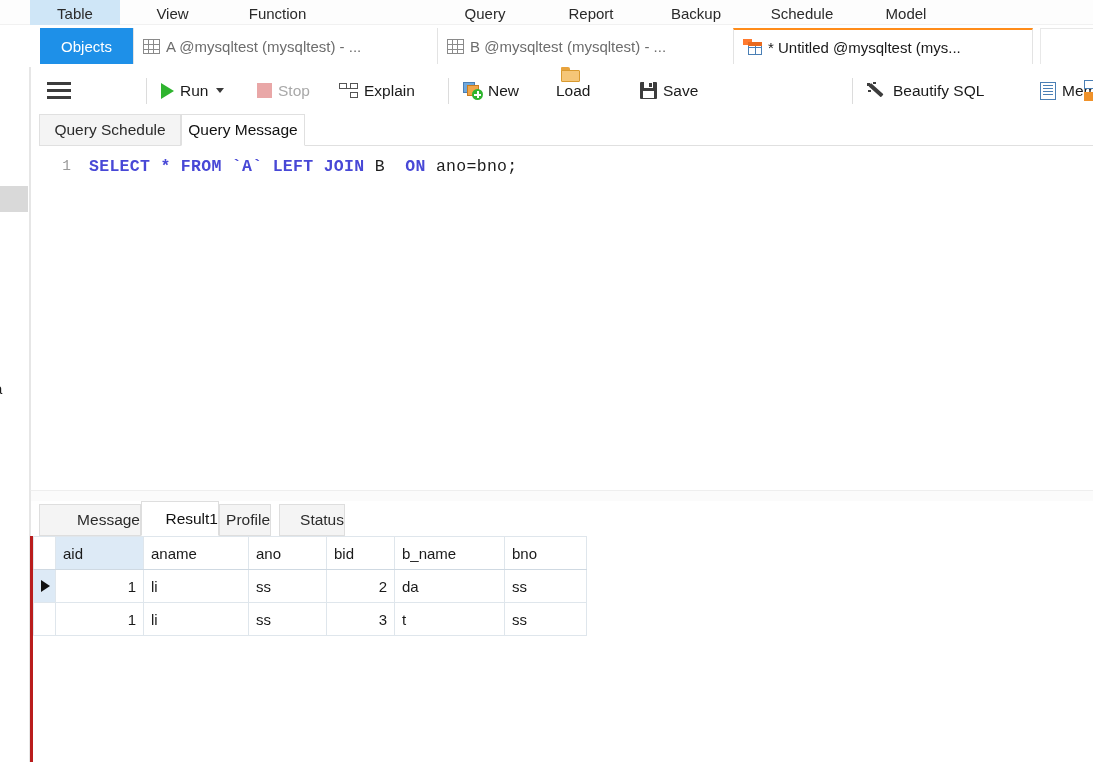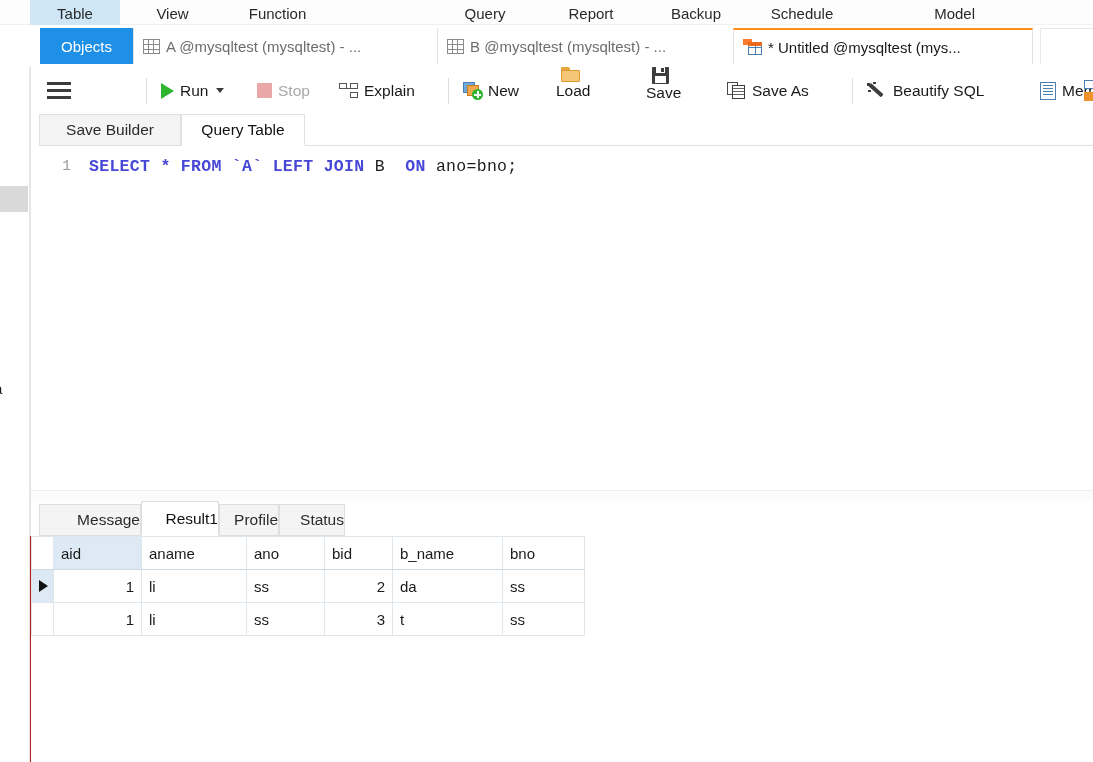--- a/index.html
+++ b/index.html
@@ -354,28 +354,28 @@
     cursor: default;
   }
   .rtab.active {
     top: 0; height: 35px;
     background: #ffffff;
     border-bottom: 1px solid #ffffff;
     color: #111;
   }
   .rtab.r1 { left: 8px; width: 102px; }
   .rtab.r2 { left: 110px; width: 78px; }
-  .rtab.r3 { left: 188px; width: 60px; padding-left: 38px; }
+  .rtab.r3 { left: 188px; width: 52px; padding-left: 38px; }
   .rtab.r4 { left: 248px; width: 66px; }
 
   
   #grid {
     position: absolute; left: 30px; top: 536px; width: 1063px; height: 226px;
     background: #ffffff;
-    border-left: 1px solid #b91c1c;
+    border-left: 3px solid #b91c1c;
   }
   #grid table {
     border-collapse: collapse;
     font-size: 15px;
     color: #1a1a1a;
     table-layout: fixed;
   }
   #grid th, #grid td {
     border: 1px solid #dfe6ec;
     height: 33px;
@@ -449,21 +449,21 @@
 
 <div id="menubar">
     <div class="menu-item active" style="left: 30px; width: 90px;"><span>Table</span></div>
     <div class="menu-item" style="left: 130px; width: 85px;"><span>View</span></div>
     <div class="menu-item" style="left: 225px; width: 105px;"><span>Function</span></div>
     <div class="menu-item" style="left: 338px; width: 88px; margin-top: 20px;"><span>Event</span></div>
     <div class="menu-item" style="left: 440px; width: 90px;"><span>Query</span></div>
     <div class="menu-item" style="left: 545px; width: 92px;"><span>Report</span></div>
     <div class="menu-item" style="left: 650px; width: 92px;"><span>Backup</span></div>
     <div class="menu-item" style="left: 752px; width: 100px;"><span>Schedule</span></div>
-    <div class="menu-item" style="left: 893px; width: 82px; text-align: right;"><span>Model</span></div>
+    <div class="menu-item" style="left: 865px; width: 82px;"><span>Model</span></div>
   </div>
 
 <div id="tabstrip">
   <div class="leftgap"></div>
 
   <div class="tab objects">
     <span>Objects</span>
   </div>
 
   <div class="tab doc t1">
@@ -528,37 +528,30 @@
   </div>
 
   <div class="tb-btn" style="left:519px;flex-direction:column;">
     <span class="ico-folder">
       <span class="tabf"></span>
         <span class="body"></span>
     </span>
     <span class="lab">Load</span>
   </div>
 
-  <div class="tb-btn" style="left:609px;flex-direction:column;">
+  <div class="tb-btn" style="left:609px;">
     <span class="ico-save">
       <span class="top">
           <i></i>
         </span>
         <span class="bot"></span>
     </span>
     <span class="lab">Save</span>
   </div>
 
-  <div class="tb-btn" style="left:696px;">
-    <span class="ico-saveas">
-      <span class="back"></span>
-        <span class="front"></span>
-    </span>
-    <span class="lab">Save As</span>
-  </div>
   <div class="tb-sep" style="left:821px;"></div>
 
   <div class="tb-btn" style="left:836px;">
     <span class="ico-wand">
       <span class="bar"></span>
         <span class="st s1"></span>
         <span class="st s2"></span>
         <span class="st s3"></span>
     </span>
     <span class="lab">Beautify SQL</span>
@@ -571,24 +564,24 @@
   </div>
 
   <div class="ico-edge" style="right:-3px;">
     <span class="e1"></span>
       <span class="e2"></span>
   </div>
 </div>
 
 <div id="editor-tabs">
   <div class="etab e1">
-    <span>Save Builder</span>
+    <span>Query Schedule</span>
   </div>
   <div class="etab e2 active">
-    <span>Query Table</span>
+    <span>Query Message</span>
   </div>
   <div id="etab-rest"></div>
 </div>
 
 <div id="editor">
   <div id="gutter">
     <div class="lineno">1</div>
   </div>
   <div id="code-line"><span class="kw">SELECT</span><span> </span><span class="kw">*</span><span> </span><span class="kw">FROM</span><span> </span><span class="quoted">`A`</span><span> </span><span class="kw">LEFT</span><span> </span><span class="kw">JOIN</span><span> </span><span class="ident">B</span><span>  </span><span class="kw">ON</span><span> </span><span class="ident">ano=bno;</span></div>
 </div>

